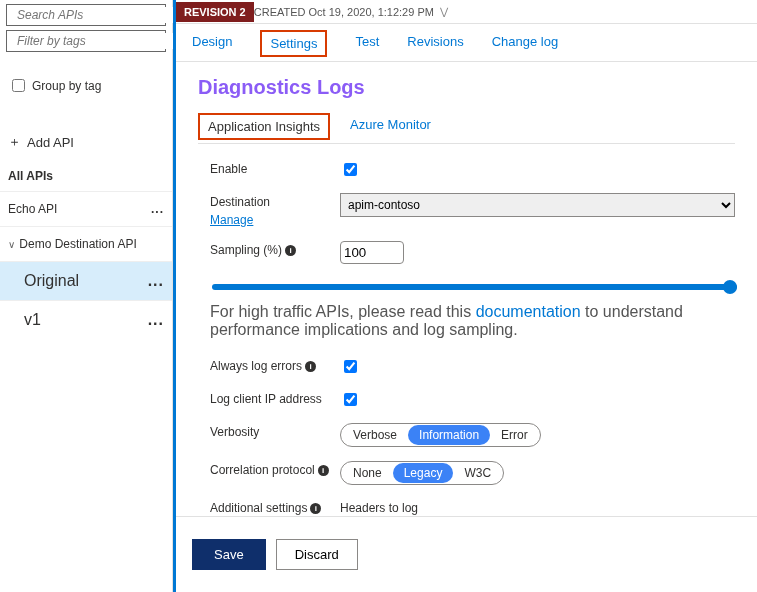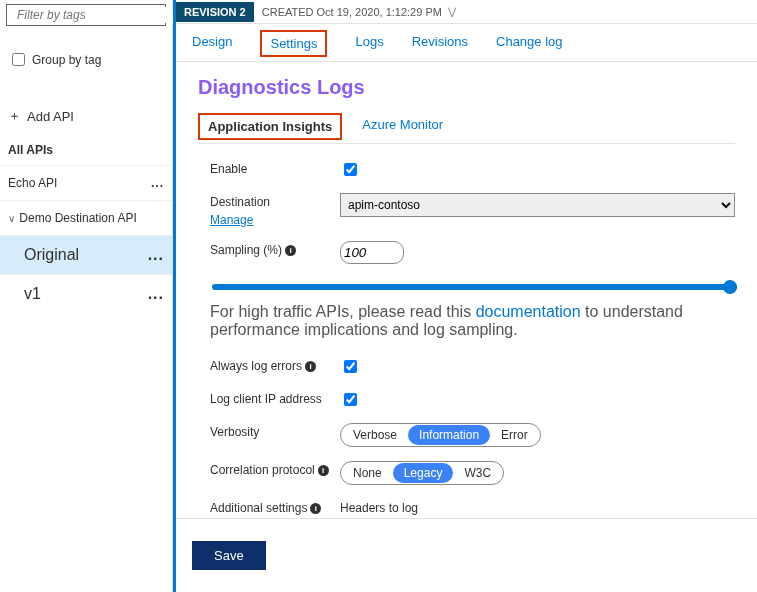--- a/index.html
+++ b/index.html
@@ -11,58 +11,65 @@
   .groupby { margin:24px 8px; display:flex; align-items:center; gap:4px; font-size:12px; }
   .add-api { margin:14px 8px 10px 8px; display:flex; align-items:center; gap:6px; color:#333; font-size:13px; }
   .all-apis { padding:8px 8px; font-weight:600; font-size:12px; }
   .api-item { padding:10px 8px; display:flex; justify-content:space-between; align-items:center; border-top:1px solid #eee; font-size:12px; }
   .api-sub { padding:10px 8px 10px 24px; display:flex; justify-content:space-between; align-items:center; border-top:1px solid #eee; font-size:16px; }
   .api-sub.active { background:#d7edfb; }
   .ellipsis { font-weight:bold; letter-spacing:1px; cursor:pointer; }
   .chev { font-size:10px; margin-right:4px; color:#666; }
   .main { flex:1; display:flex; flex-direction:column; overflow:hidden; border-left:3px solid #0078d4; }
   .topbar { height:24px; display:flex; align-items:center; font-size:11px; border-bottom:1px solid #e1e1e1; }
-  .rev { background:#0c4a6e; color:#fff; padding:4px 8px; font-weight:600; margin-right:8px; }
+  .rev { background:#7f1d1d; color:#fff; padding:4px 8px; font-weight:600; margin-right:0; }
   .created { color:#555; }
   .topchev { margin-left:6px; color:#888; font-size:10px; }
   .tabs { display:flex; gap:28px; padding:10px 16px 0 16px; border-bottom:1px solid #e1e1e1; }
   .tab { color:#0078d4; font-size:13px; padding-bottom:8px; cursor:pointer; }
   .tab.highlight { border:2px solid #d83b01; padding:4px 8px 4px 8px; margin-top:-4px; margin-bottom:4px; }
   .content { padding:14px 22px; overflow:auto; flex:1; }
   h2.page-title { margin:0 0 18px 0; font-weight:700; color:#8b5cf6; font-size:20px; }
   .subtabs { display:flex; gap:20px; border-bottom:1px solid #e1e1e1; padding-bottom:7px; margin-bottom:16px; }
   .subtab { color:#0078d4; font-size:13px; cursor:pointer; }
-  .subtab.highlight { border:2px solid #d83b01; padding:4px 8px; margin-top:-4px; margin-bottom:-4px; color:#323130;font-weight:bold; }
+  .subtab.highlight { border:2px solid #d83b01; padding:4px 8px; margin-top:-4px; margin-bottom:-4px; color:#323130; }
   .form-row { display:flex; align-items:flex-start; margin-bottom:14px; }
   .form-row .lbl { width:130px; font-size:12px; color:#323130; padding-top:2px; }
   .form-row .ctl { flex:1; font-size:12px; }
   .info-icon { display:inline-block; width:11px; height:11px; border-radius:50%; background:#323130; color:#fff; font-size:8px; line-height:11px; text-align:center; margin-left:3px; vertical-align:middle; font-weight:bold; }
   select.dest { width:100%; padding:3px; border:1px solid #8a8886; font-size:12px; }
   .manage { color:#0078d4; margin-top:4px; display:inline-block; }
-  input.sampling { width:64px; padding:3px; border:1px solid #8a8886; border-radius:10px;font-style:italic; }
+  input.sampling { width:64px; padding:3px; border:1px solid #8a8886; border-radius:4px; }
   .slider-wrap { margin:6px 0 10px 0; }
   input.slider { -webkit-appearance:none; width:100%; height:6px; background:#0078d4; border-radius:3px; outline:none; }
   input.slider::-webkit-slider-thumb { -webkit-appearance:none; width:14px; height:14px; border-radius:50%; background:#0078d4; cursor:pointer; }
   .note { font-size:16px; color:#555; margin-bottom:18px; }
   .note a { color:#0078d4; text-decoration:none; }
   .pillgroup { display:inline-flex; border:1px solid #8a8886; border-radius:14px; overflow:hidden; font-size:12px; align-items:center; padding:1px;}
   .pill { padding:3px 11px; cursor:pointer; }
   .pill.sel { background:#3b82f6; color:#fff; border-radius:12px; }
   .headers-input { width:100%; padding:9px 5px; border:1px solid #8a8886; font-style:italic; color:#777; font-size:12px; }
   .subhead { font-size:12px; margin:2px 0 4px 0; }
   .footer { border-top:1px solid #e1e1e1; padding:22px 16px; display:flex; gap:10px; }
   .btn-save { background:#0f2f6b; color:#fff; border:none; padding:7px 22px; font-size:13px; cursor:pointer; }
   .btn-discard { background:#fff; border:1px solid #8a8886; padding:7px 18px; font-size:13px; cursor:pointer; }
   svg.ico { width:12px; height:12px; }
 </style>
 </head>
 <body>
 
 <div class="app">
   <div class="sidebar">
+    <div class="search-box">
+      <svg class="ico" viewBox="0 0 16 16">
+          <circle cx="6.5" cy="6.5" r="4.5" fill="none" stroke="#666" stroke-width="1.3"></circle>
+          <line x1="10" y1="10" x2="14" y2="14" stroke="#666" stroke-width="1.3"></line>
+        </svg>
+      <input placeholder="Search APIs" style="">
+    </div>
     <div class="filter-box">
       <svg class="ico" viewBox="0 0 16 16">
           <polygon points="2,3 14,3 9,9 9,14 7,12 7,9" fill="none" stroke="#666" stroke-width="1.2"></polygon>
         </svg>
       <input placeholder="Filter by tags" style="">
     </div>
     <label class="groupby">
       <input type="checkbox" style="">
       <span>Group by tag</span>
     </label>
@@ -92,21 +99,21 @@
   <div class="main">
     <div class="topbar">
       <span class="rev">REVISION 2</span>
       <span class="created">CREATED Oct 19, 2020, 1:12:29 PM</span>
       <span class="topchev">⋁</span>
     </div>
 
     <div class="tabs">
       <span class="tab">Design</span>
       <span class="tab highlight">Settings</span>
-      <span class="tab">Logs</span>
+      <span class="tab">Test</span>
       <span class="tab">Revisions</span>
       <span class="tab">Change log</span>
     </div>
 
     <div class="content">
       <h2 class="page-title">Diagnostics Logs</h2>
 
       <div class="subtabs">
         <span class="subtab highlight">Application Insights</span>
         <span class="subtab">Azure Monitor</span>
@@ -180,15 +187,16 @@
           
           
           
         </div>
       </div>
       </div>
     </div>
 
     <div class="footer">
       <button class="btn-save">Save</button>
+      <button class="btn-discard">Discard</button>
     </div>
   </div>
 </div>
 
 </body></html>

